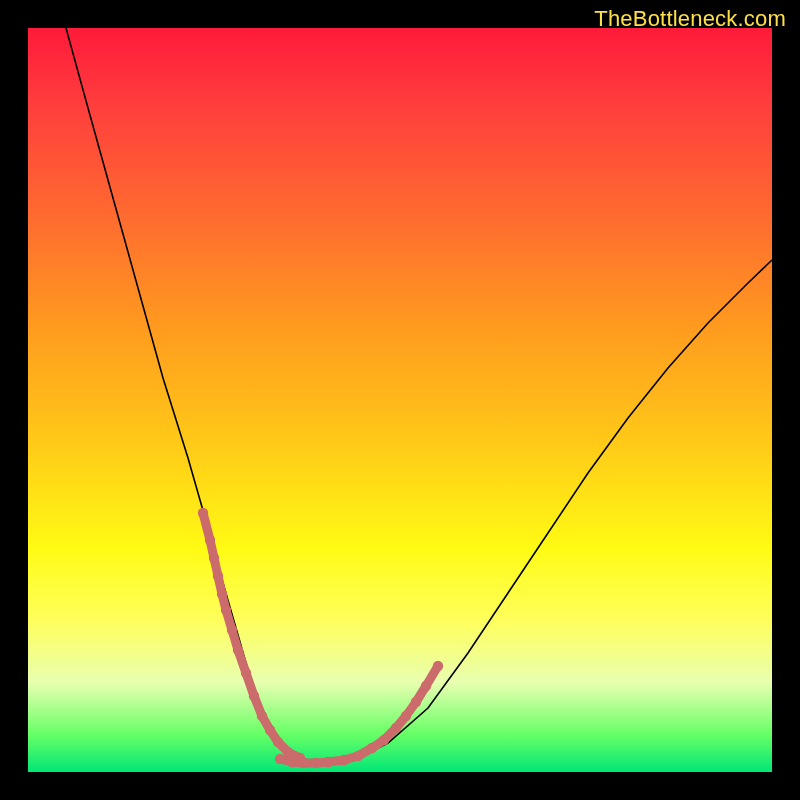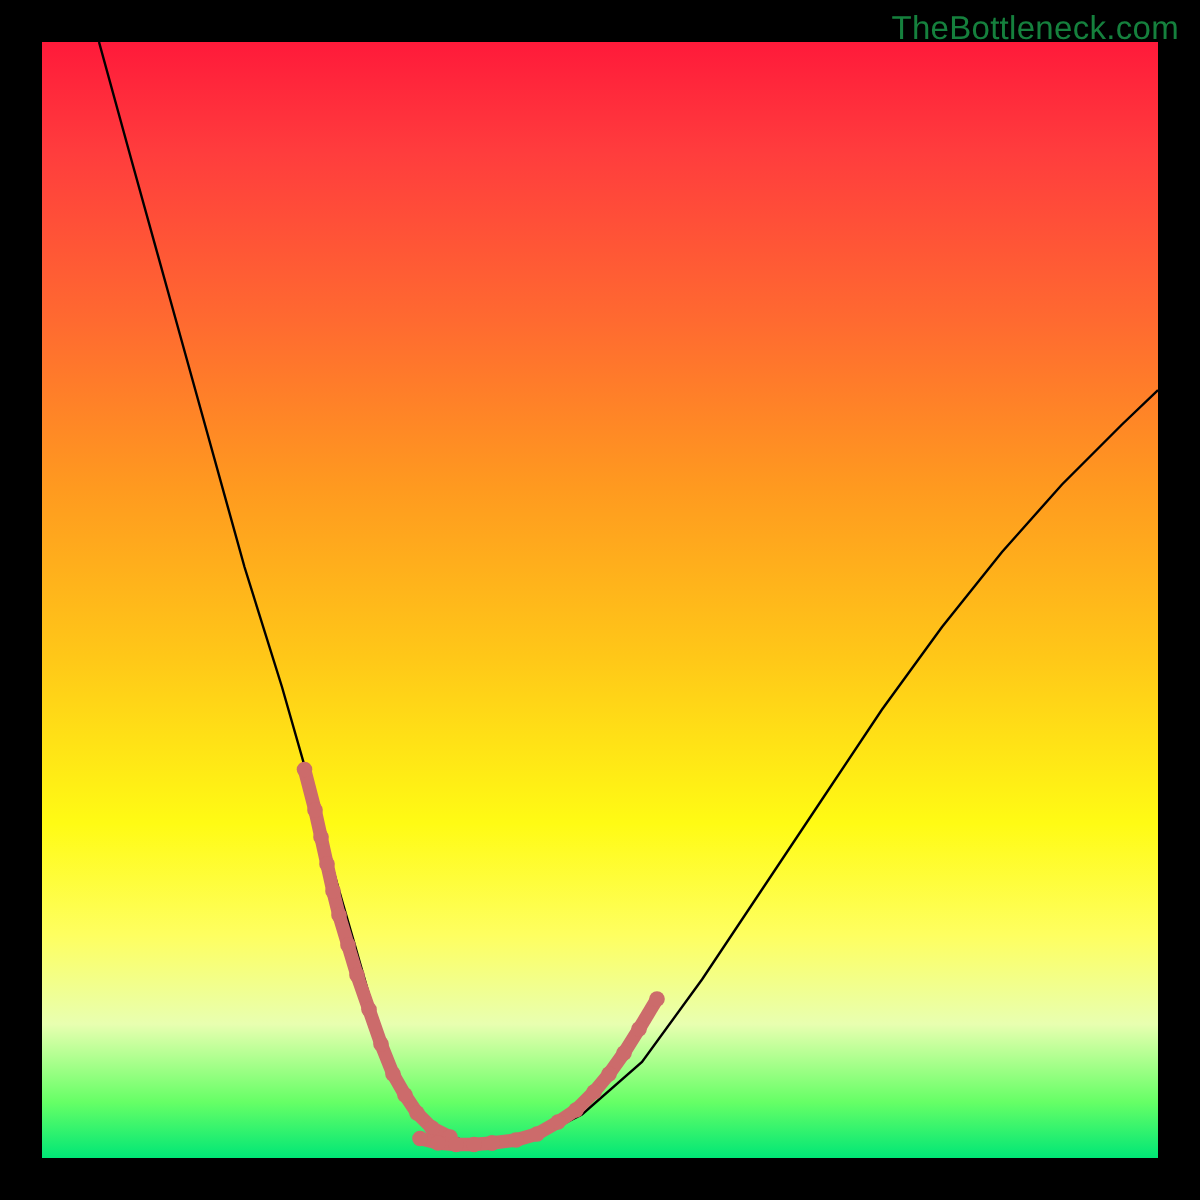--- a/index.html
+++ b/index.html
@@ -27,21 +27,21 @@
       #e8ffb0 88%,
       #66ff66 95%,
       #00e676 100%);
   }
   .watermark {
     position: absolute;
     top: 6px;
     right: 14px;
     font-family: Arial, Helvetica, sans-serif;
     font-size: 22px;
-    color: #15803d;
+    color: #fde047;
     font-weight: 400;
     letter-spacing: 0.2px;
     user-select: none;
   }
   svg.curve {
     position: absolute;
     left: 0; top: 0;
     width: 744px; height: 744px;
   }
   .curve-path {

